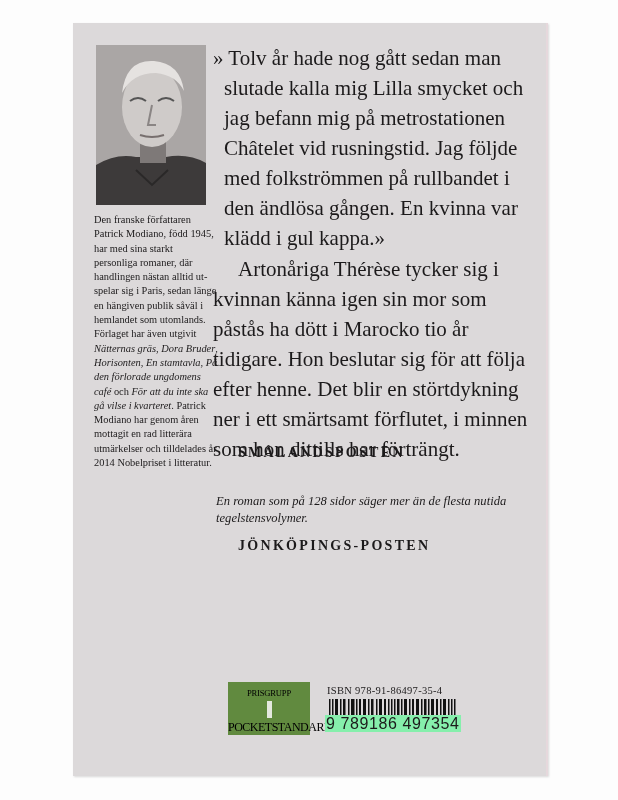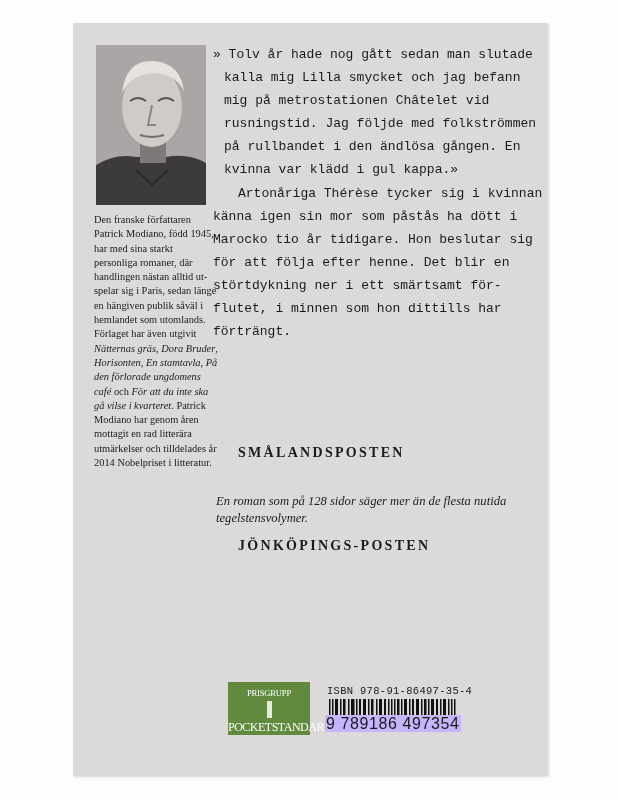--- a/index.html
+++ b/index.html
@@ -3,35 +3,35 @@
 <meta charset="utf-8">
 <style>
   html, body { margin:0; padding:0; }
   body { width:618px; height:800px; background:#fdfdfd; position:relative; overflow:hidden; font-family:"DejaVu Serif", serif; color:#1c1a1b; }
   .cover { position:absolute; left:73px; top:23px; width:475px; height:753px; background:#dcd9da; box-shadow: 1px 1px 2px rgba(0,0,0,0.15); }
   .cover::after { content:""; position:absolute; right:0; top:0; width:2px; height:100%; background:#e6d8dc; }
   .photo { position:absolute; left:23px; top:22px; width:110px; height:160px; background:#a8a5a4; overflow:hidden; }
   .photo svg { display:block; }
   .bio { position:absolute; left:21px; top:190px; width:124px; font-family:"Liberation Serif", serif; font-size:10.4px; line-height:14.3px; color:#1c1a1b; }
   .bio i { font-style:italic; }
-  .excerpt { position:absolute; left:140px; top:20px; width:330px; font-family:Liberation Mono, monospace; font-size:13px; line-height:23px; }
+  .excerpt { position:absolute; left:140px; top:20px; width:330px; font-family:Liberation Serif, serif; font-size:21px; line-height:30px; }
   .excerpt .quote { margin:0; text-indent:-11px; padding-left:11px; }
   .excerpt .summary { margin:1px 0 0 0; text-indent:25px; }
   .excerpt .translation { margin:1px 0 0 0; text-indent:25px; }
   .excerpt .translation i { font-style:italic; }
   .reviews { position:absolute; left:143px; top:410px; width:330px; font-family:"Liberation Serif", serif; font-size:12.6px; line-height:16.3px; font-style:italic; }
   .reviews .source { font-style:normal; letter-spacing:2.3px; font-size:14px; padding-left:22px; margin-top:12px;font-weight:bold; }
   .reviews .rev2 { margin-top:32px; }
-  .badge { position:absolute; left:155px; top:659px; width:82px; height:53px; background:#618a3f; color:#ffffff; font-family:"Liberation Serif", serif; text-align:center; }
+  .badge { position:absolute; left:155px; top:659px; width:82px; height:53px; background:#618a3f; color:#000000; font-family:"Liberation Serif", serif; text-align:center; }
   .badge .t1 { font-size:8.6px; margin-top:6px; letter-spacing:-0.2px; }
   .badge .bar { width:5px; height:17px; background:#e4e8df; margin:3px auto 2px; }
   .badge .t2 { font-size:12px; letter-spacing:-0.5px; }
-  .isbn { position:absolute; left:254px; top:662px; font-family:Liberation Mono, monospace; font-size:10.5px; letter-spacing:0.3px; }
+  .isbn { position:absolute; left:254px; top:662px; font-family:Liberation Serif, serif; font-size:10.5px; letter-spacing:0.3px; }
   .barcode { position:absolute; left:256px; top:676px; width:127px; height:33px; }
-  .barcode-num { position:absolute; left:252px; top:692px; font-family:"Liberation Sans", sans-serif; font-size:16px; letter-spacing:0.6px; background:#c4b5fd; padding:0 1px; line-height:17px; }
+  .barcode-num { position:absolute; left:252px; top:692px; font-family:"Liberation Sans", sans-serif; font-size:16px; letter-spacing:0.6px; background:#86efac; padding:0 1px; line-height:17px; }
 </style>
 </head>
 <body>
 
 <div class="cover">
 
   <div class="photo">
     <svg width="110" height="160" viewBox="0 0 110 160">
       <rect width="110" height="160" fill="#aaa6a5"></rect>
       <path d="M0 120 Q20 108 40 112 L70 112 Q92 108 110 118 L110 160 L0 160 Z" fill="#3d3a3a"></path>

